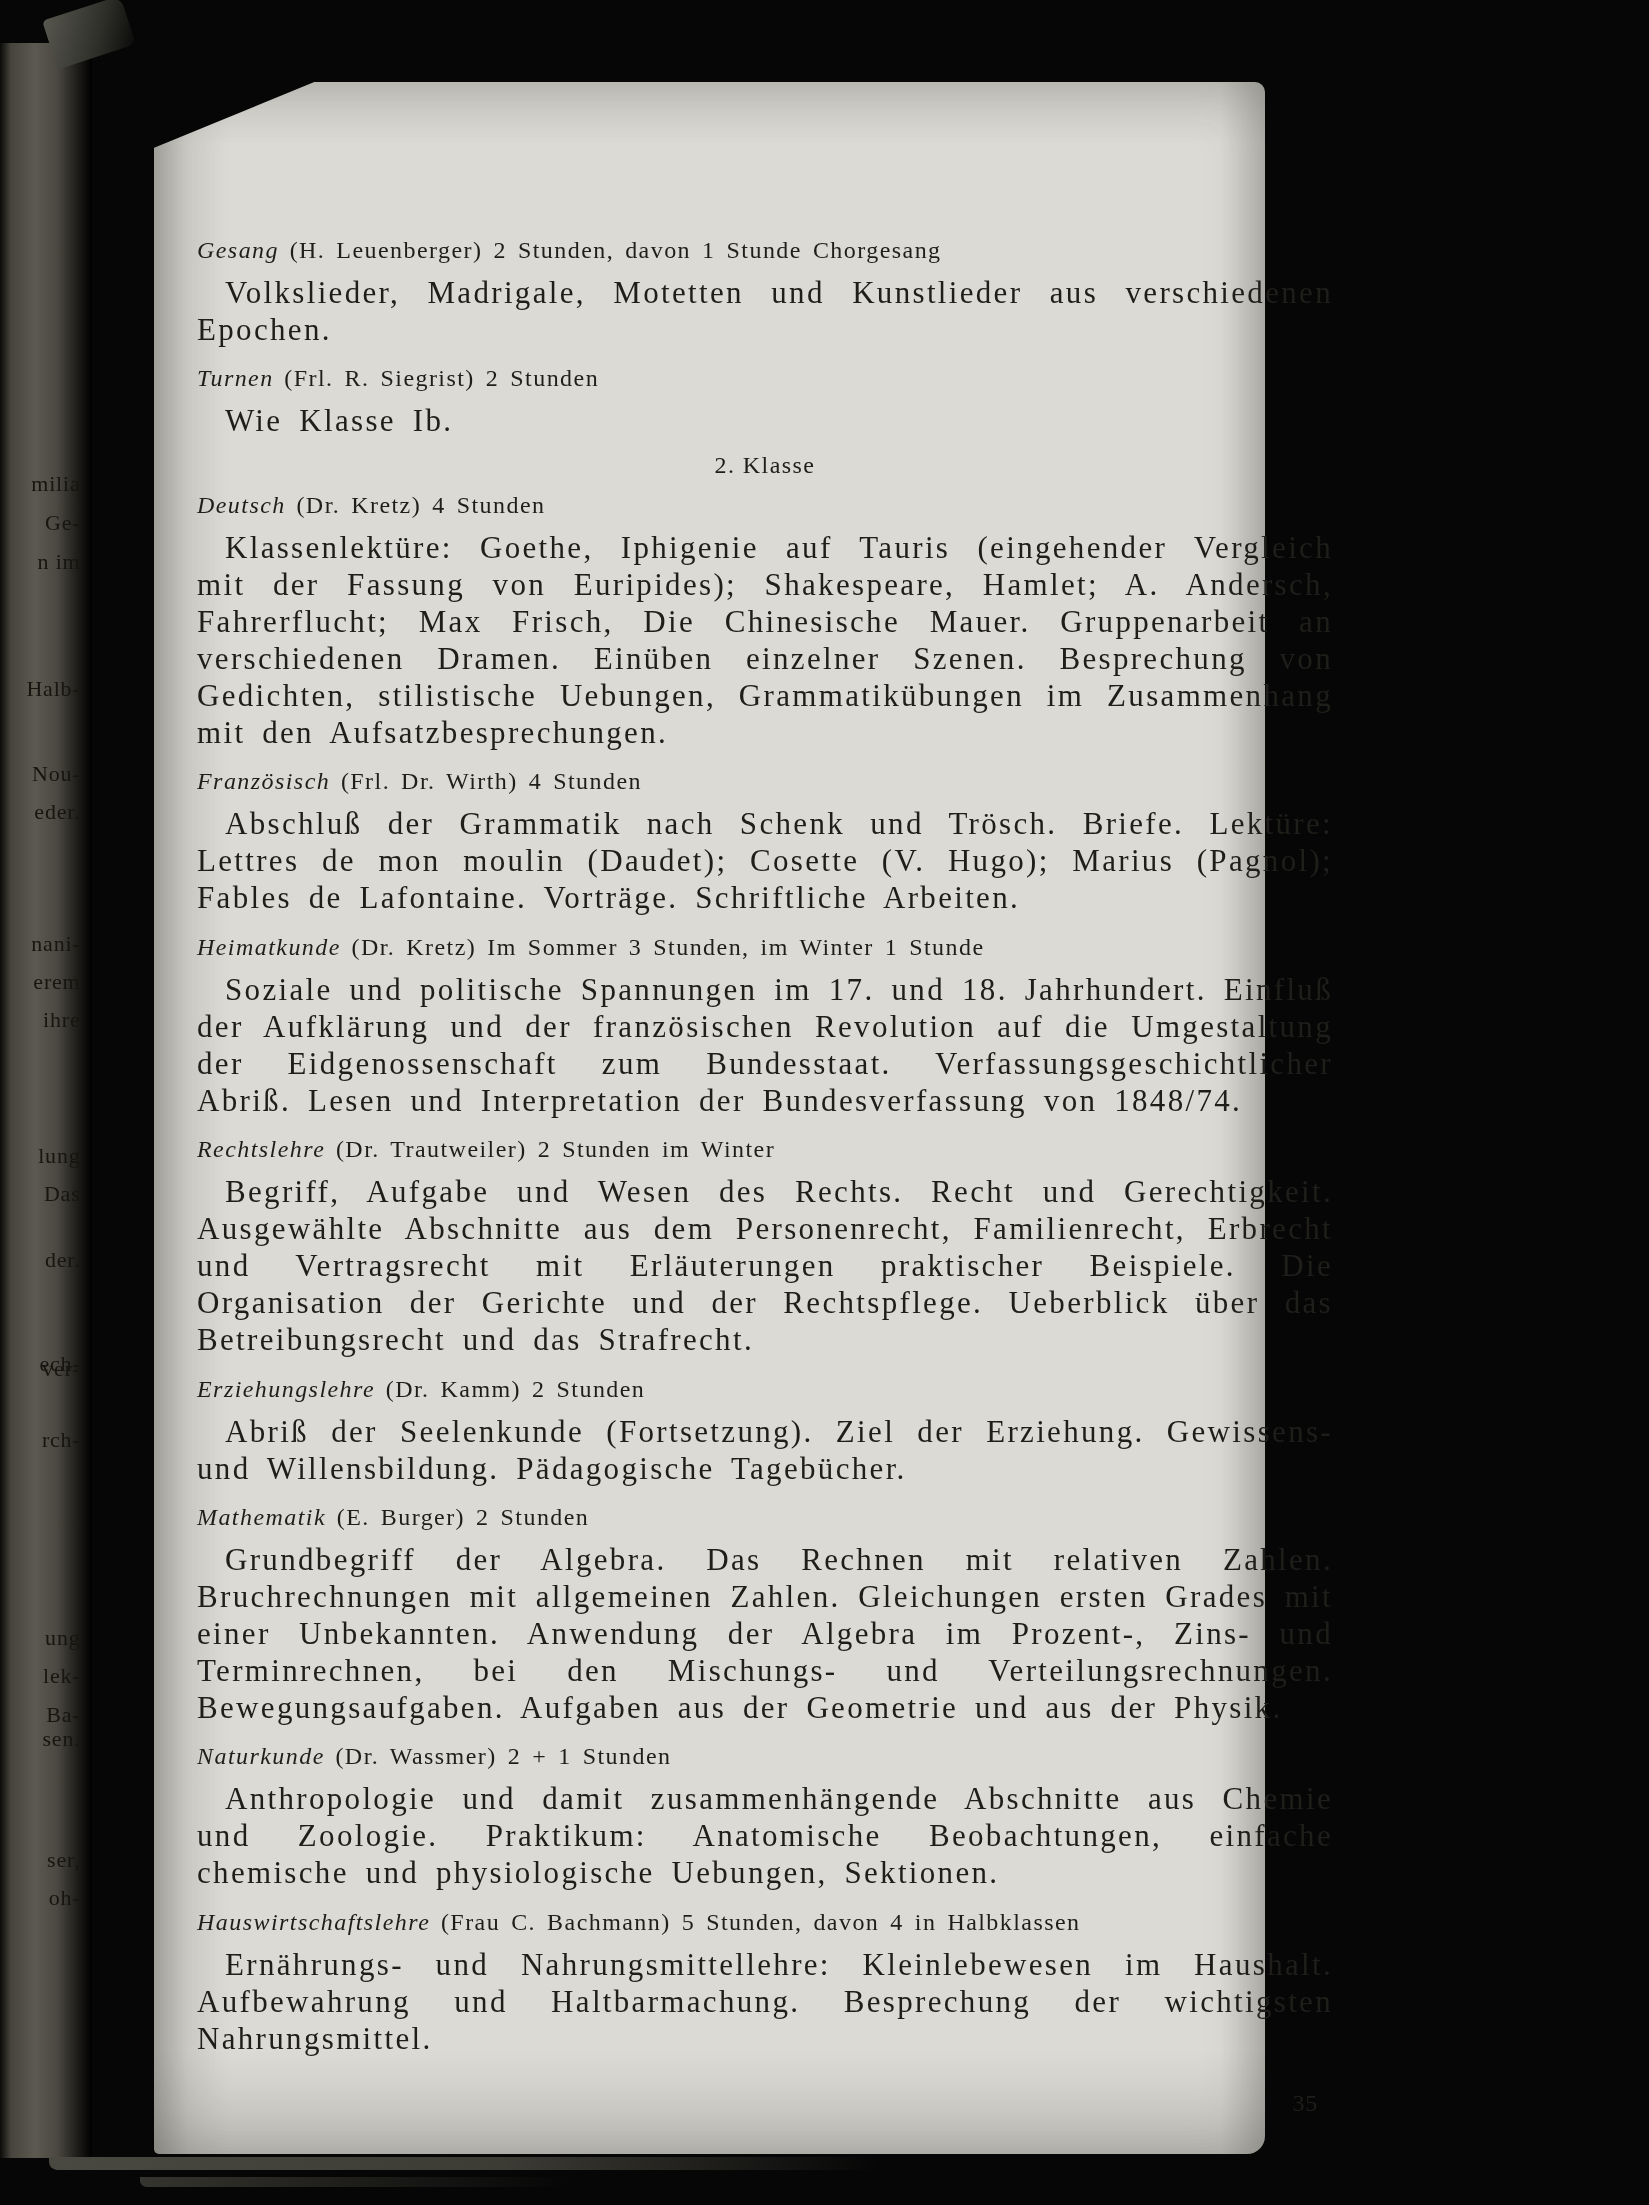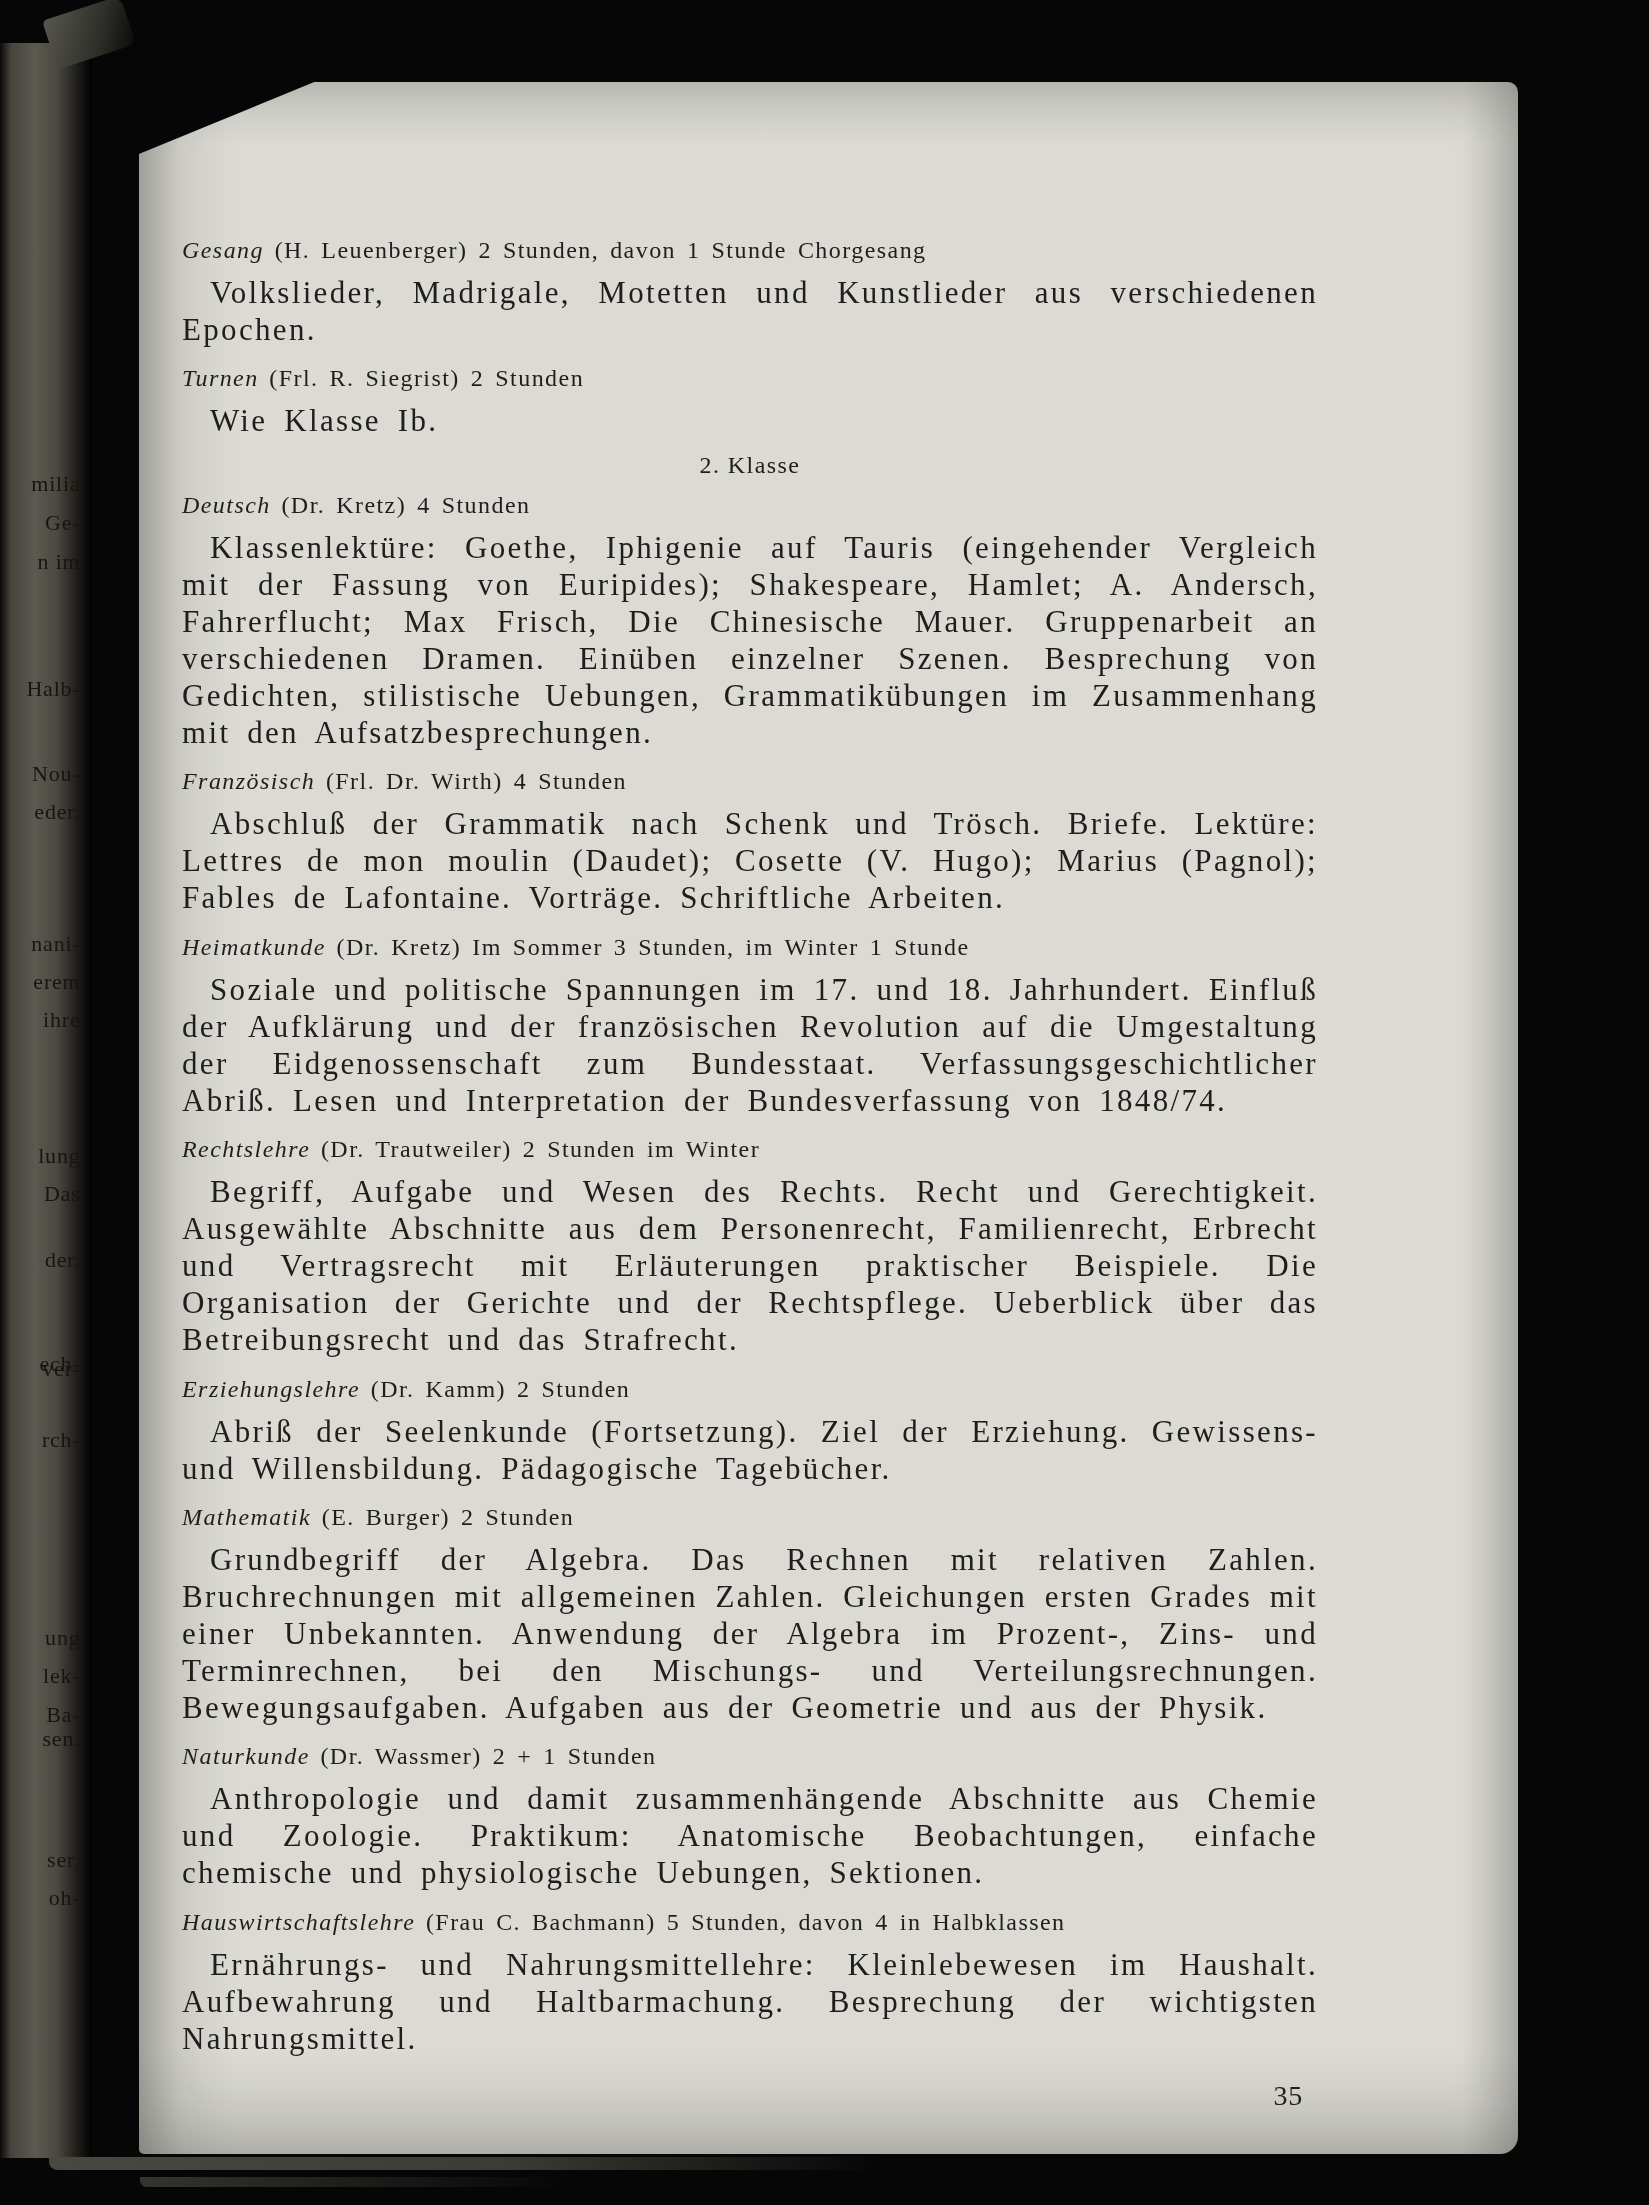--- a/index.html
+++ b/index.html
@@ -37,23 +37,23 @@
     font-size: 22px;
     line-height: 25px;
     color: #16150f;
     letter-spacing: 0.8px;
     white-space: nowrap;
   }
 
   
   .page {
     position: absolute;
-    left: 139px;
+    left: 154px;
     top: 82px;
-    width: 1379px;
+    width: 1111px;
     height: 2072px;
     background:
       linear-gradient(90deg, rgba(0,0,0,0.20) 0%, rgba(0,0,0,0.06) 3%, rgba(0,0,0,0) 7%),
       linear-gradient(270deg, rgba(0,0,0,0.14) 0%, rgba(0,0,0,0) 4%),
       linear-gradient(0deg, rgba(0,0,0,0.12) 0%, rgba(0,0,0,0) 5%),
       linear-gradient(180deg, rgba(0,0,0,0.07) 0%, rgba(0,0,0,0) 3%),
       #dbdad4;
     border-radius: 5px 10px 18px 5px;
     box-shadow: inset 0 0 58px rgba(70,68,60,0.30);
   }
@@ -88,24 +88,24 @@
 
   .class-heading {
     margin: 6.6px 0 8.2px 0;
     text-align: center;
     font-size: 24px;
     font-weight: normal;
     letter-spacing: 0.06em;
   }
 
   .page-number {
-    margin-top: 23px;
+    margin-top: 33px;
     text-align: right;
     padding-right: 15px;
-    font-size: 28px;
+    font-size: 24px;
     letter-spacing: 0.8px;
   }
 
   
   .corner-cut {
     position: absolute;
     left: 134px;
     top: 78px;
     width: 190px;
     height: 78px;

